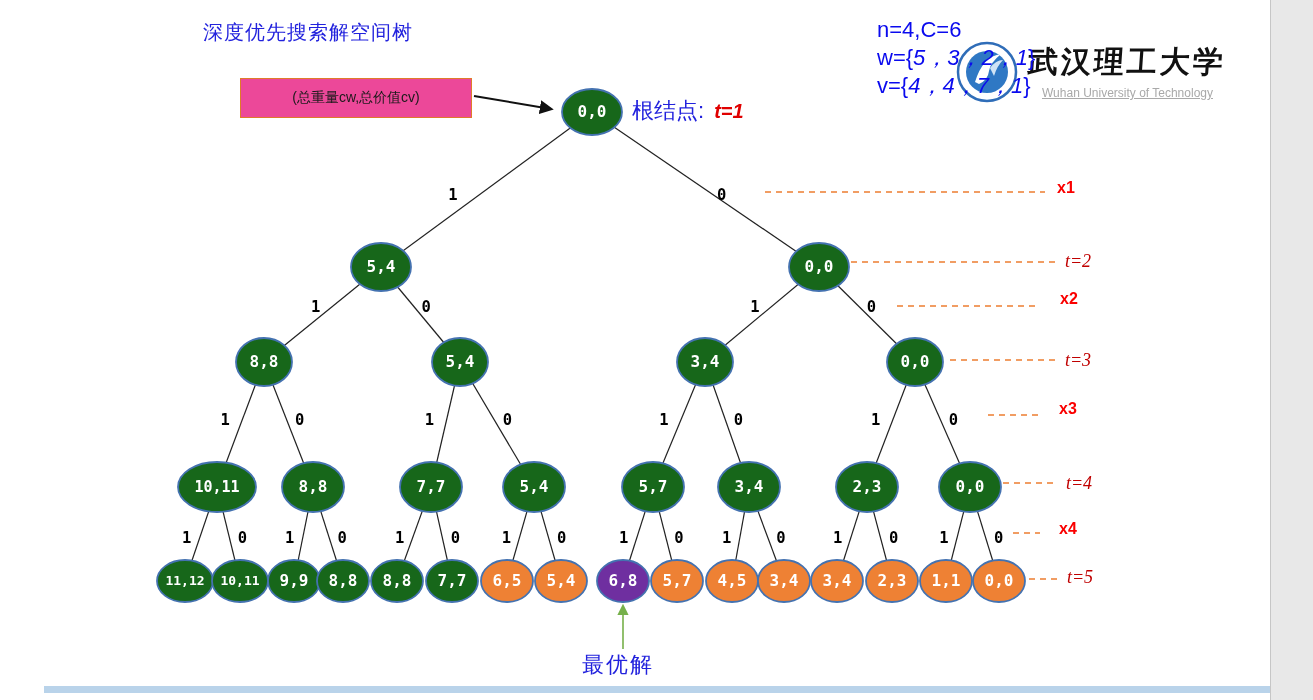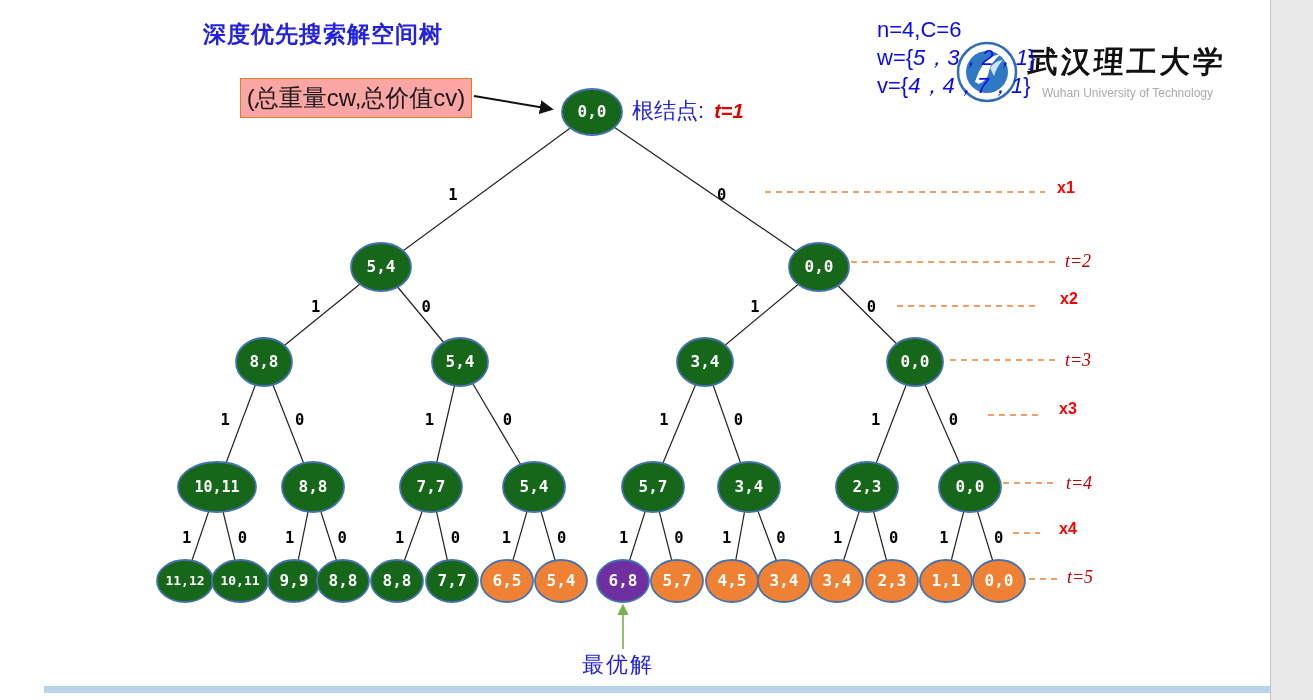--- a/index.html
+++ b/index.html
@@ -1,27 +1,27 @@
 <!DOCTYPE html>
 <html><head>
 <meta charset="utf-8">
 <style>
   html,body{margin:0;padding:0;background:#fff;}
   .stage{position:relative;width:1313px;height:700px;background:#ffffff;overflow:hidden;
          font-family:"Liberation Sans",sans-serif;}
   .abs{position:absolute;}
-  .title{left:203px;top:19px;font-size:23px;font-weight:bold;color:#2222dd;letter-spacing:1px;}
+  .title{left:203px;top:19px;font-size:20px;font-weight:normal;color:#2222dd;letter-spacing:1px;}
   .params{left:877px;top:16px;color:#0a0aee;font-size:22px;line-height:28px;z-index:5;}
   .params .pv{font-style:italic;}
   .logo{left:956px;top:41px;z-index:4;}
   .logo-cn{left:1028px;top:42px;font-size:30px;font-weight:bold;color:#111;
            font-family:"DejaVu Serif",serif;letter-spacing:3px;transform:skewX(-4deg);z-index:4;}
-  .logo-en{left:1042px;top:86px;font-size:12px;color:#a9a9a9;z-index:4;}
-  .legend{left:240px;top:78px;width:230px;height:38px;border:1.6px solid #e07b2a;background:#fca5a5;
-          display:flex;align-items:center;justify-content:center;font-size:24px;color:#1a1a1a;}
+  .logo-en{left:1042px;top:86px;font-size:12px;color:#a9a9a9;z-index:4;text-decoration:underline;}
+  .legend{left:240px;top:78px;width:230px;height:38px;border:1.6px solid #e07b2a;background:#ec4899;
+          display:flex;align-items:center;justify-content:center;font-size:14px;color:#1a1a1a;}
   .rootnote{left:632px;top:96px;font-size:22px;color:#2222dd;z-index:3;}
   .rootnote .tval{color:#e00000;font-size:20px;font-weight:bold;font-style:italic;margin-left:10px;margin-top:15px;}
   .best{left:582px;top:650px;font-size:22px;color:#2222dd;letter-spacing:2px;}
   .footerbar{left:44px;top:686px;width:1226px;height:7px;background:#b9d3ea;}
   .gutter{left:1270px;top:0;width:43px;height:700px;background:#e8e8e8;border-left:1px solid #c6c6c6;}
   svg text{user-select:none;}
 </style>
 </head>
 <body>
 

